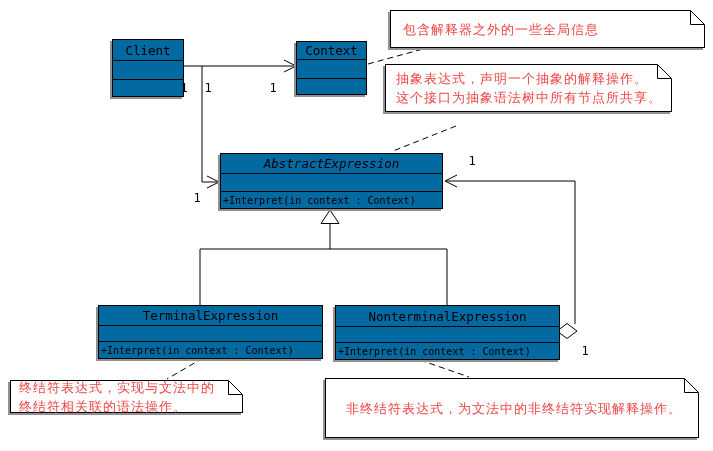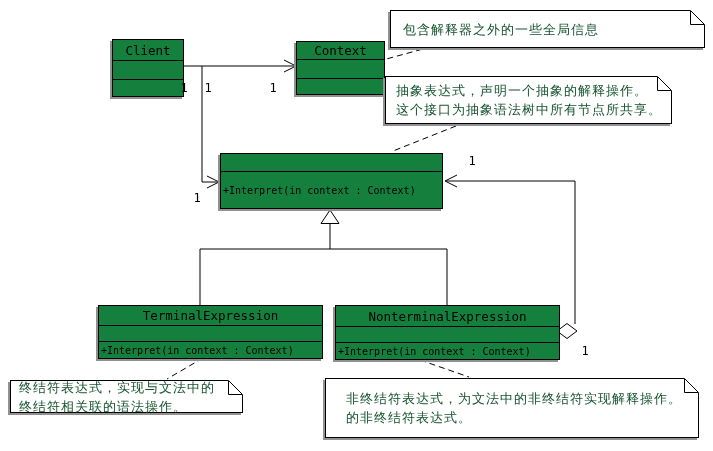--- a/index.html
+++ b/index.html
@@ -4,36 +4,36 @@
 <style>
   html,body{margin:0;padding:0;background:#fff;}
   .canvas{position:relative;width:713px;height:451px;background:#ffffff;overflow:hidden;
           font-family:"Liberation Sans","DejaVu Sans",sans-serif;}
   .wires{position:absolute;left:0;top:0;}
   .solid{fill:none;stroke:#000;stroke-width:1;}
   .dash{fill:none;stroke:#000;stroke-width:1;stroke-dasharray:6 4;}
   .arrowhead{fill:none;stroke:#000;stroke-width:1;}
   .hollow{fill:#fff;stroke:#000;stroke-width:1;}
 
-  .uml-class{position:absolute;background:#15803d;border:1px solid #000;
+  .uml-class{position:absolute;background:#0369a1;border:1px solid #000;
              box-shadow:-2px 2px 0 #919191;display:flex;flex-direction:column;
              box-sizing:border-box;}
   .uml-class .name{border-bottom:1px solid #000;display:flex;align-items:center;justify-content:center;
                    font-family:"DejaVu Sans Mono","Liberation Mono",monospace;font-size:12.5px;color:#000;
                    white-space:nowrap;overflow:hidden;}
   .uml-class .name.abstract{font-style:italic;}
   .uml-class .attrs{border-bottom:1px solid #000;}
   .uml-class .ops{flex:1;display:flex;align-items:center;padding-left:2px;
                   font-family:"DejaVu Sans Mono","Liberation Mono",monospace;font-size:10px;color:#000;
                   white-space:nowrap;overflow:hidden;}
 
   .uml-note{position:absolute;background:#fff;border:1px solid #000;
             box-shadow:-2px 2px 0 #919191;box-sizing:border-box;
             display:flex;flex-direction:column;justify-content:center;
-            font-size:13px;letter-spacing:1px;color:#14532d;line-height:19px;}
+            font-size:13px;letter-spacing:1px;color:#ef4444;line-height:19px;}
   .uml-note .fold{position:absolute;top:-1px;right:-1px;}
   .uml-note .note-line{white-space:nowrap;}
 
   .mult{position:absolute;transform:translate(-50%,-50%);
         font-family:"DejaVu Sans Mono","Liberation Mono",monospace;font-size:12px;color:#000;}
 </style>
 </head>
 <body>
 
 <div class="canvas">
@@ -59,27 +59,28 @@
     <path class="dash" d="M203,358 L167,379"></path>
     <path class="dash" d="M420,360 L469,377"></path>
   </svg>
 
   <div class="uml-class" style="left:112px;top:39px;width:72px;height:58px;">
     <div class="name" style="height:20px;">Client</div>
     <div class="attrs" style="height:18px;"></div>
     <div class="ops"></div>
   </div>
 
-  <div class="uml-class" style="left:296px;top:41px;width:89px;height:54px;">
+  <div class="uml-class" style="left:296px;top:41px;width:71px;height:54px;">
     <div class="name" style="height:17px;">Context</div>
     <div class="attrs" style="height:18px;"></div>
     <div class="ops"></div>
   </div>
 
   <div class="uml-class" style="left:220px;top:153px;width:223px;height:56px;">
+    <div class="name abstract" style="height:19px;">AbstractExpression</div>
     <div class="attrs" style="height:17px;"></div>
     <div class="ops">+Interpret(in context : Context)</div>
   </div>
 
   <div class="uml-class" style="left:98px;top:305px;width:225px;height:54px;">
     <div class="name" style="height:19px;">TerminalExpression</div>
     <div class="attrs" style="height:15px;"></div>
     <div class="ops">+Interpret(in context : Context)</div>
   </div>
 
@@ -90,21 +91,21 @@
   </div>
 
   <div class="uml-note" style="left:390px;top:10px;width:315px;height:38px;padding-left:12px;">
     <svg class="fold" width="15" height="15">
       <rect x="0" y="0" width="15" height="15" fill="#ffffff"></rect>
       <path d="M0.5,0.5 L0.5,14.5 L14.5,14.5 Z" fill="#ffffff" stroke="#000000"></path>
     </svg>
     <div class="note-line">包含解释器之外的一些全局信息</div>
   </div>
 
-  <div class="uml-note" style="left:385px;top:76px;width:287px;height:48px;padding-left:10px;">
+  <div class="uml-note" style="left:385px;top:64px;width:287px;height:48px;padding-left:10px;">
     <svg class="fold" width="15" height="15">
       <rect x="0" y="0" width="15" height="15" fill="#ffffff"></rect>
       <path d="M0.5,0.5 L0.5,14.5 L14.5,14.5 Z" fill="#ffffff" stroke="#000000"></path>
     </svg>
     <div class="note-line">抽象表达式，声明一个抽象的解释操作。</div>
     <div class="note-line">这个接口为抽象语法树中所有节点所共享。</div>
   </div>
 
   <div class="uml-note" style="left:10px;top:380px;width:233px;height:33px;padding-left:8px;">
     <svg class="fold" width="15" height="15">
@@ -114,21 +115,20 @@
     <div class="note-line">终结符表达式，实现与文法中的</div>
     <div class="note-line">终结符相关联的语法操作。</div>
   </div>
 
   <div class="uml-note" style="left:325px;top:378px;width:374px;height:60px;padding-left:20px;line-height:19px;">
     <svg class="fold" width="15" height="15">
       <rect x="0" y="0" width="15" height="15" fill="#ffffff"></rect>
       <path d="M0.5,0.5 L0.5,14.5 L14.5,14.5 Z" fill="#ffffff" stroke="#000000"></path>
     </svg>
     <div class="note-line">非终结符表达式，为文法中的非终结符实现解释操作。</div>
-    <div class="note-line">的非终结符表达式。</div>
   </div>
 
   <span class="mult" style="left:184px;top:88px;">1</span>
   <span class="mult" style="left:208px;top:88px;">1</span>
   <span class="mult" style="left:273px;top:88px;">1</span>
   <span class="mult" style="left:197px;top:198px;">1</span>
   <span class="mult" style="left:472px;top:161px;">1</span>
   <span class="mult" style="left:585px;top:351px;">1</span>
 
 </div>

